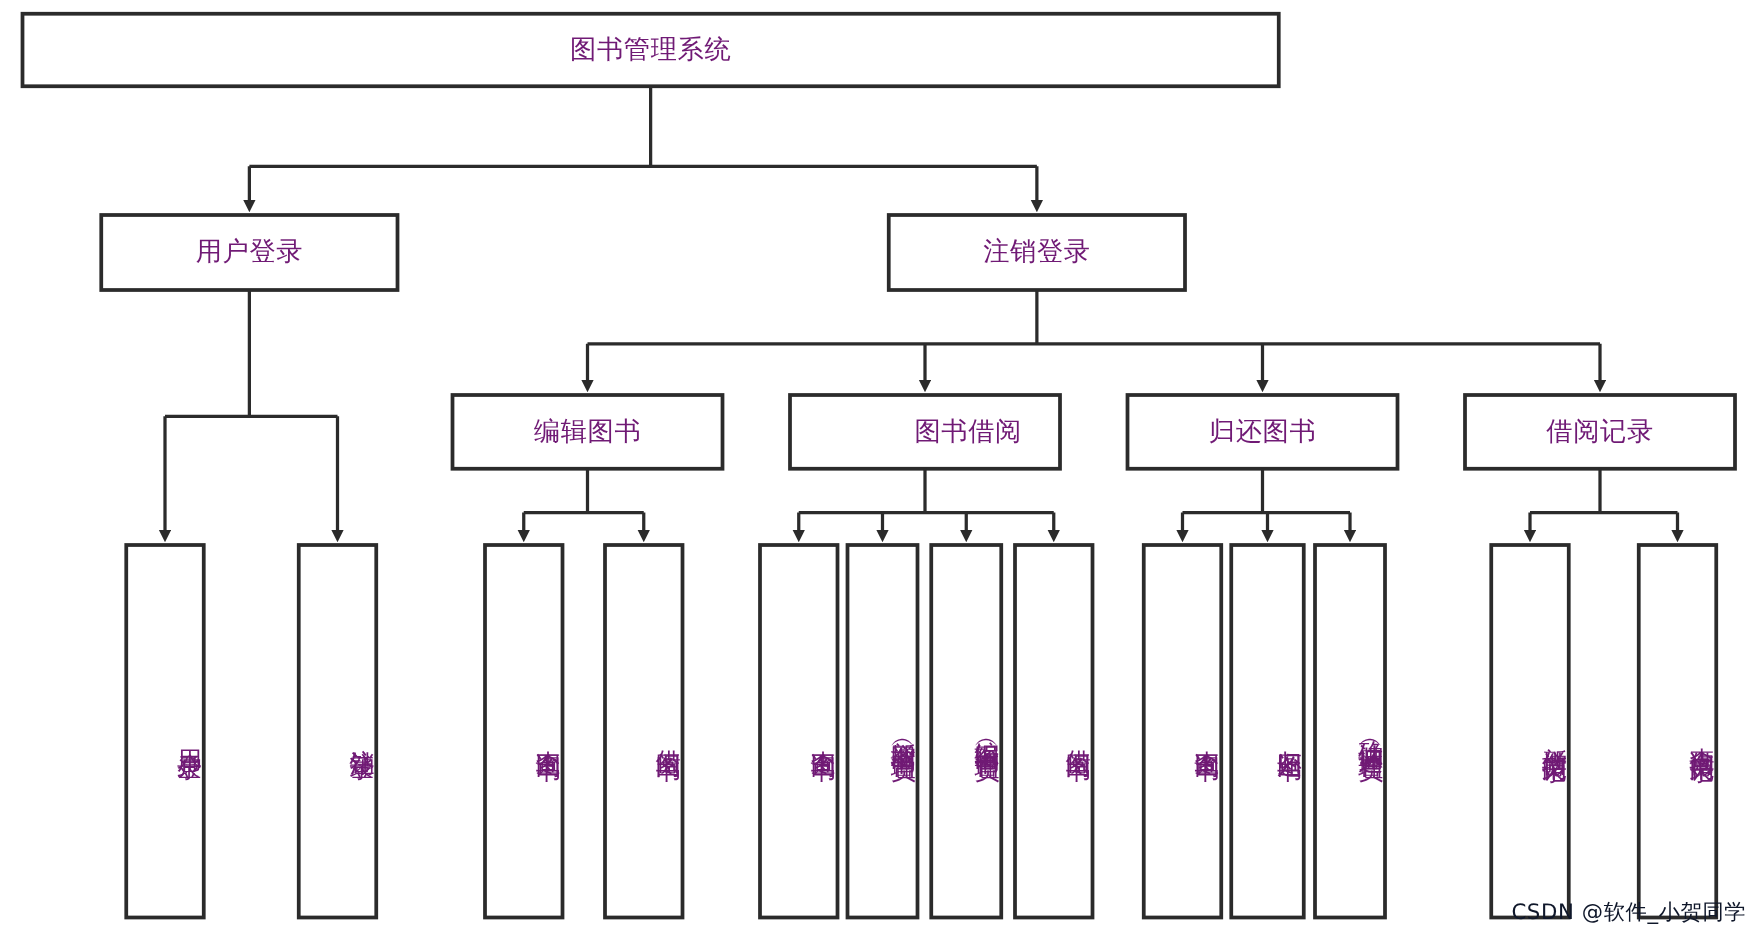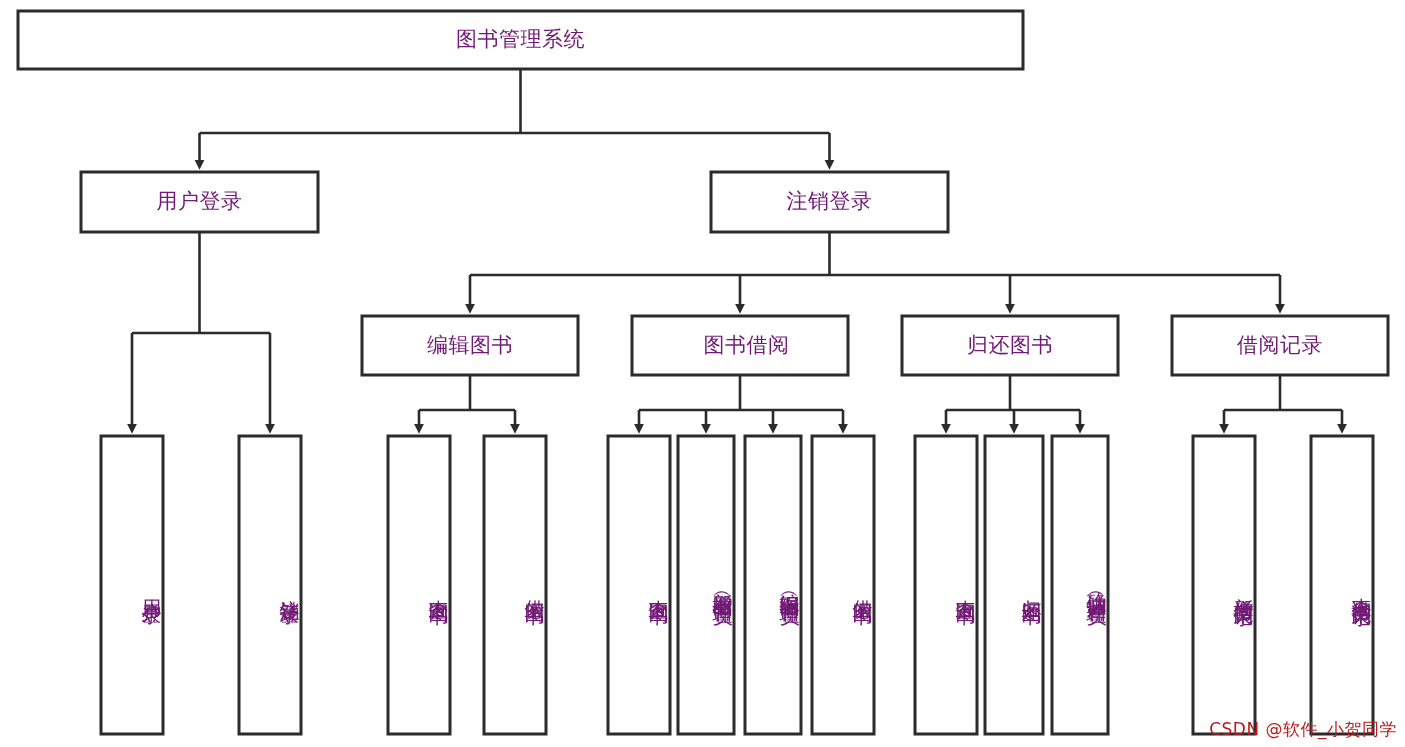--- a/index.html
+++ b/index.html
@@ -51,21 +51,21 @@
   }
   .hit {
     position: absolute;
     background: transparent;
   }
   #watermark {
     position: absolute;
     right: 8px;
     bottom: 6px;
     font-size: 17px;
-    color: #b91c1c;
+    color: #0f172a;
     letter-spacing: 0.5px;
     white-space: nowrap;
     font-family: "DejaVu Sans", "Liberation Sans", sans-serif;
   }
 </style>
 </head>
 <body>
 
 <div id="canvas">
 
@@ -134,21 +134,21 @@
         <path d="M 1224 410 L 1224 425" marker-end="url(#arrow)"></path>
         <path d="M 1342 410 L 1342 425" marker-end="url(#arrow)"></path>
       </g>
   </svg>
 
   <div id="labels">
       <div class="node-label" style="left: 18px; top: 11px; width: 1005px; height: 58px;">图书管理系统</div>
       <div class="node-label" style="left: 81px; top: 172px; width: 237px; height: 60px;">用户登录</div>
       <div class="node-label" style="left: 711px; top: 172px; width: 237px; height: 60px;">注销登录</div>
       <div class="node-label" style="left: 362px; top: 316px; width: 216px; height: 59px;">编辑图书</div>
-      <div class="node-label" style="left: 627px; top: 316px; width: 239px; height: 59px;">图书借阅</div>
+      <div class="node-label" style="left: 655px; top: 316px; width: 239px; height: 59px;">图书借阅</div>
       <div class="node-label" style="left: 902px; top: 316px; width: 216px; height: 59px;">归还图书</div>
       <div class="node-label" style="left: 1172px; top: 316px; width: 216px; height: 59px;">借阅记录</div>
       <div class="node-label vertical" style="left: 101px; top: 436px; width: 62px; height: 298px;">用户登录</div>
       <div class="node-label vertical" style="left: 239px; top: 436px; width: 62px; height: 298px;">注销登录</div>
       <div class="node-label vertical" style="left: 388px; top: 436px; width: 62px; height: 298px;">查询图书</div>
       <div class="node-label vertical" style="left: 484px; top: 436px; width: 62px; height: 298px;">借阅图书</div>
       <div class="node-label vertical" style="left: 608px; top: 436px; width: 62px; height: 298px;">查询图书</div>
       <div class="node-label vertical tall" style="left: 678px; top: 436px; width: 56px; height: 298px;">新增图书（管理员）</div>
       <div class="node-label vertical tall" style="left: 745px; top: 436px; width: 56px; height: 298px;">编辑图书（管理员）</div>
       <div class="node-label vertical" style="left: 812px; top: 436px; width: 62px; height: 298px;">借阅图书</div>

